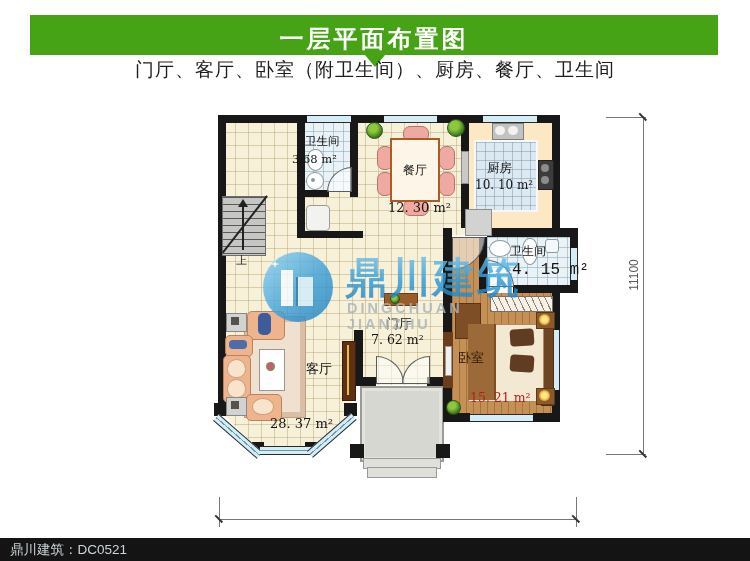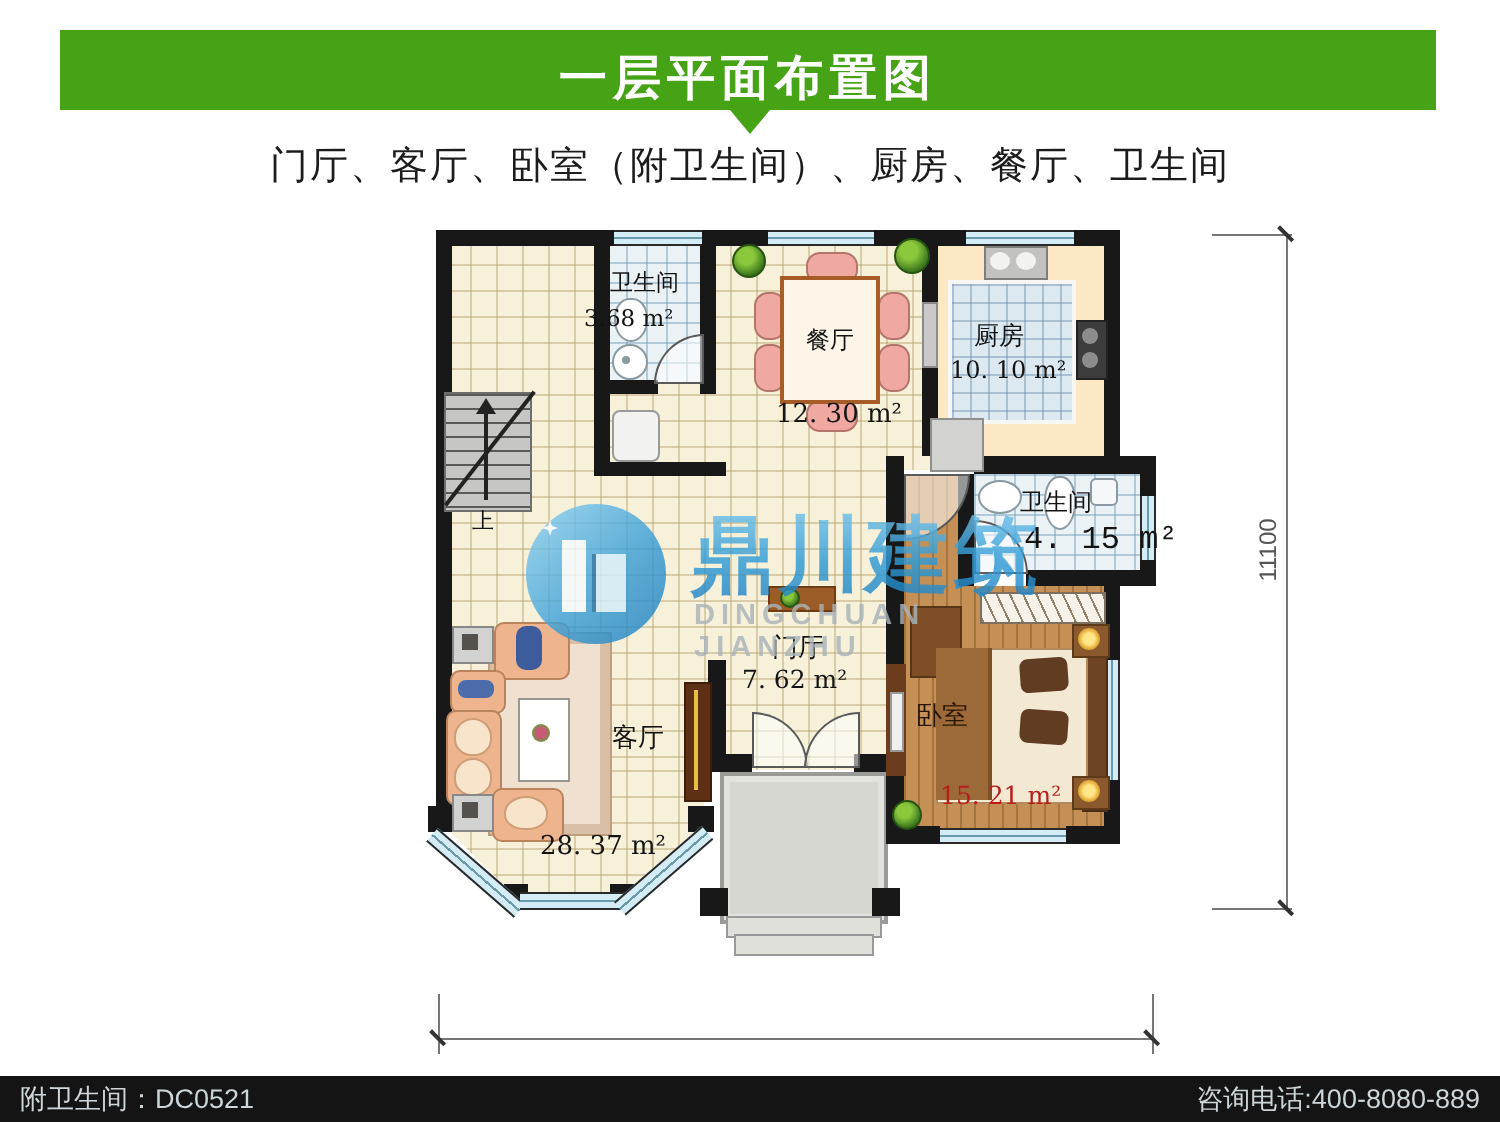--- a/index.html
+++ b/index.html
@@ -6,21 +6,21 @@
   body{width:750px;height:561px;position:relative;background:#fff;overflow:hidden;
        font-family:"Liberation Sans",sans-serif;}
   .abs{position:absolute;}
   
   .hdr-bar{left:30px;top:15px;width:688px;height:40px;background:#45a315;
            display:flex;align-items:flex-end;justify-content:center;}
   .hdr-title{color:#fff;font-size:24px;font-weight:bold;letter-spacing:3px;
              font-family:"DejaVu Sans","Liberation Sans",sans-serif;}
   .hdr-tri{left:365px;top:55px;width:0;height:0;border-left:10px solid transparent;
            border-right:10px solid transparent;border-top:12px solid #45a315;}
-  .subtitle{left:0;top:70px;width:750px;text-align:center;font-size:19px;color:#1c1c1c;
+  .subtitle{left:0;top:57px;width:750px;text-align:center;font-size:19px;color:#1c1c1c;
             font-family:"DejaVu Serif","Liberation Serif",serif;letter-spacing:1px;}
   
   .wall{position:absolute;background:#181818;}
   .tile-cream{background-color:#f7f1da;
     background-image:linear-gradient(rgba(180,160,110,.45) 1px,transparent 1px),
                      linear-gradient(90deg,rgba(180,160,110,.45) 1px,transparent 1px);
     background-size:13px 13px;}
   .tile-bath{background-color:#ebf2f6;
     background-image:linear-gradient(rgba(120,160,185,.5) 1px,transparent 1px),
                      linear-gradient(90deg,rgba(120,160,185,.5) 1px,transparent 1px);
@@ -237,15 +237,14 @@
 
   <div class="dimline" style="left:606px;top:117px;width:40px;height:1px;"></div>
   <div class="dimline" style="left:606px;top:454px;width:40px;height:1px;"></div>
   <div class="dimline" style="left:643px;top:117px;width:1px;height:338px;"></div>
   <div class="tick" style="left:638px;top:116px;"></div>
   <div class="tick" style="left:638px;top:453px;"></div>
   <div class="dim" style="left:611px;top:268px;transform:rotate(-90deg);transform-origin:center;width:46px;text-align:center;">11100</div>
 </div>
 
 <div class="abs footer">
-  <span>附卫生间：DC0521</span>
-  <span>咨询电话:400-8080-889</span>
+  <span>鼎川建筑：DC0521</span>
 </div>
 
 </body></html>

